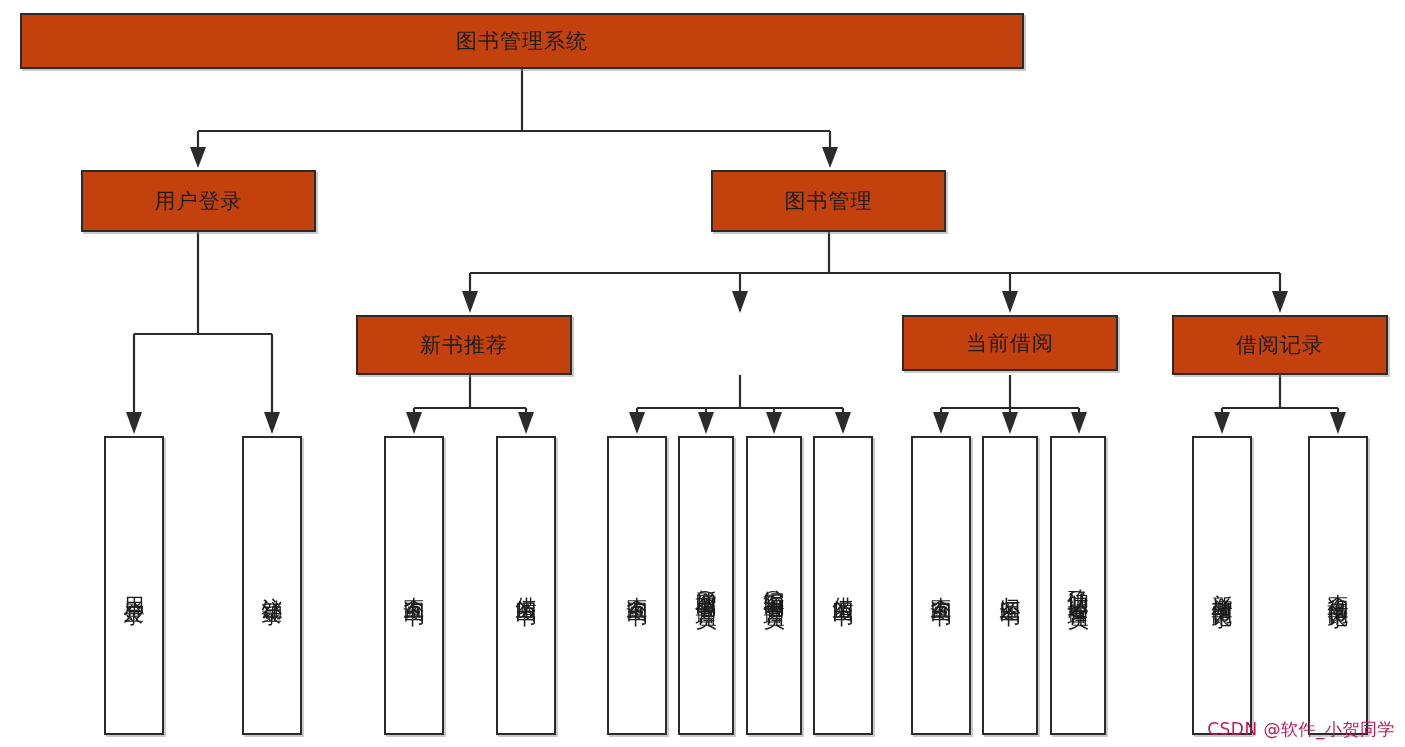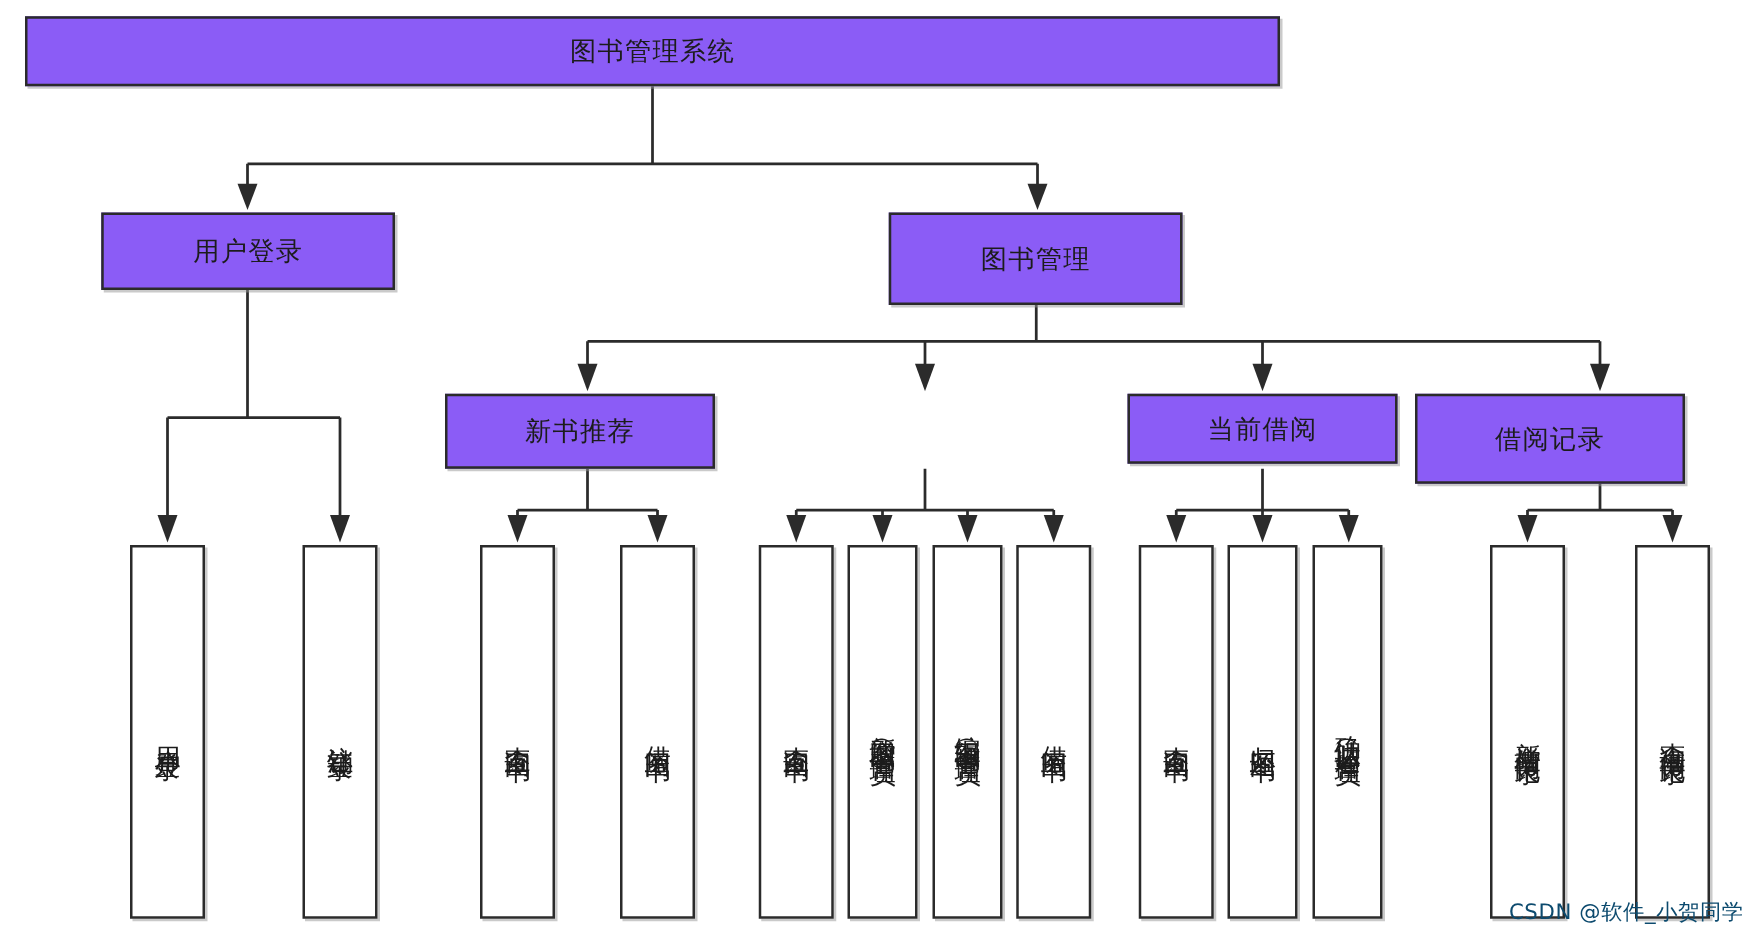--- a/index.html
+++ b/index.html
@@ -55,41 +55,41 @@
     font-family: "DejaVu Sans", "Liberation Sans", sans-serif;
     font-size: 21px;
     line-height: 1.05;
     color: #1c1c1c;
     letter-spacing: 3px;
     white-space: nowrap;
   }
   .hnode {
     position: absolute;
     box-sizing: border-box;
-    background: #8b5cf6;
+    background: #c2410c;
     border: 2.2px solid #2b2b2b;
     box-shadow: 2px 2px 0 rgba(150,150,150,0.5);
     display: flex;
     align-items: center;
     justify-content: center;
   }
   .hnode .htext {
     font-family: "DejaVu Sans", "Liberation Sans", sans-serif;
     font-size: 21px;
     color: #1c1c1c;
     letter-spacing: 1px;
     white-space: nowrap;
   }
   #watermark {
     position: absolute;
     right: 10px;
     bottom: 6px;
     font-family: "DejaVu Sans", "Liberation Sans", sans-serif;
     font-size: 17px;
-    color: #0c4a6e;
+    color: #be185d;
     letter-spacing: 0.5px;
     user-select: none;
     white-space: nowrap;
     margin-left: 30px;
   }
 </style>
 </head>
 <body>
 
 <div id="diagram-root">
@@ -175,34 +175,34 @@
   </svg>
 
   <div class="hnode" style="left:20px; top:13px; width:1004px; height:56px;">
     <span class="htext">图书管理系统</span>
   </div>
 
   <div class="hnode" style="left:81px; top:170px; width:235px; height:62px;">
     <span class="htext">用户登录</span>
   </div>
 
-  <div class="hnode" style="left:711px; top:170px; width:235px; height:74px;">
+  <div class="hnode" style="left:711px; top:170px; width:235px; height:62px;">
     <span class="htext">图书管理</span>
   </div>
 
   <div class="hnode" style="left:356px; top:315px; width:216px; height:60px;">
     <span class="htext">新书推荐</span>
   </div>
 
 
   <div class="hnode" style="left:902px; top:315px; width:216px; height:56px;">
     <span class="htext">当前借阅</span>
   </div>
 
-  <div class="hnode" style="left:1132px; top:315px; width:216px; height:72px;justify-content:center;">
+  <div class="hnode" style="left:1172px; top:315px; width:216px; height:60px;justify-content:center;">
     <span class="htext">借阅记录</span>
   </div>
 
   <div class="vnode" style="left:104px; top:436px; width:60px; height:299px;">
     <span class="vtext">用户登录</span>
   </div>
 
   <div class="vnode" style="left:242px; top:436px; width:60px; height:299px;">
     <span class="vtext">注销登录</span>
   </div>

